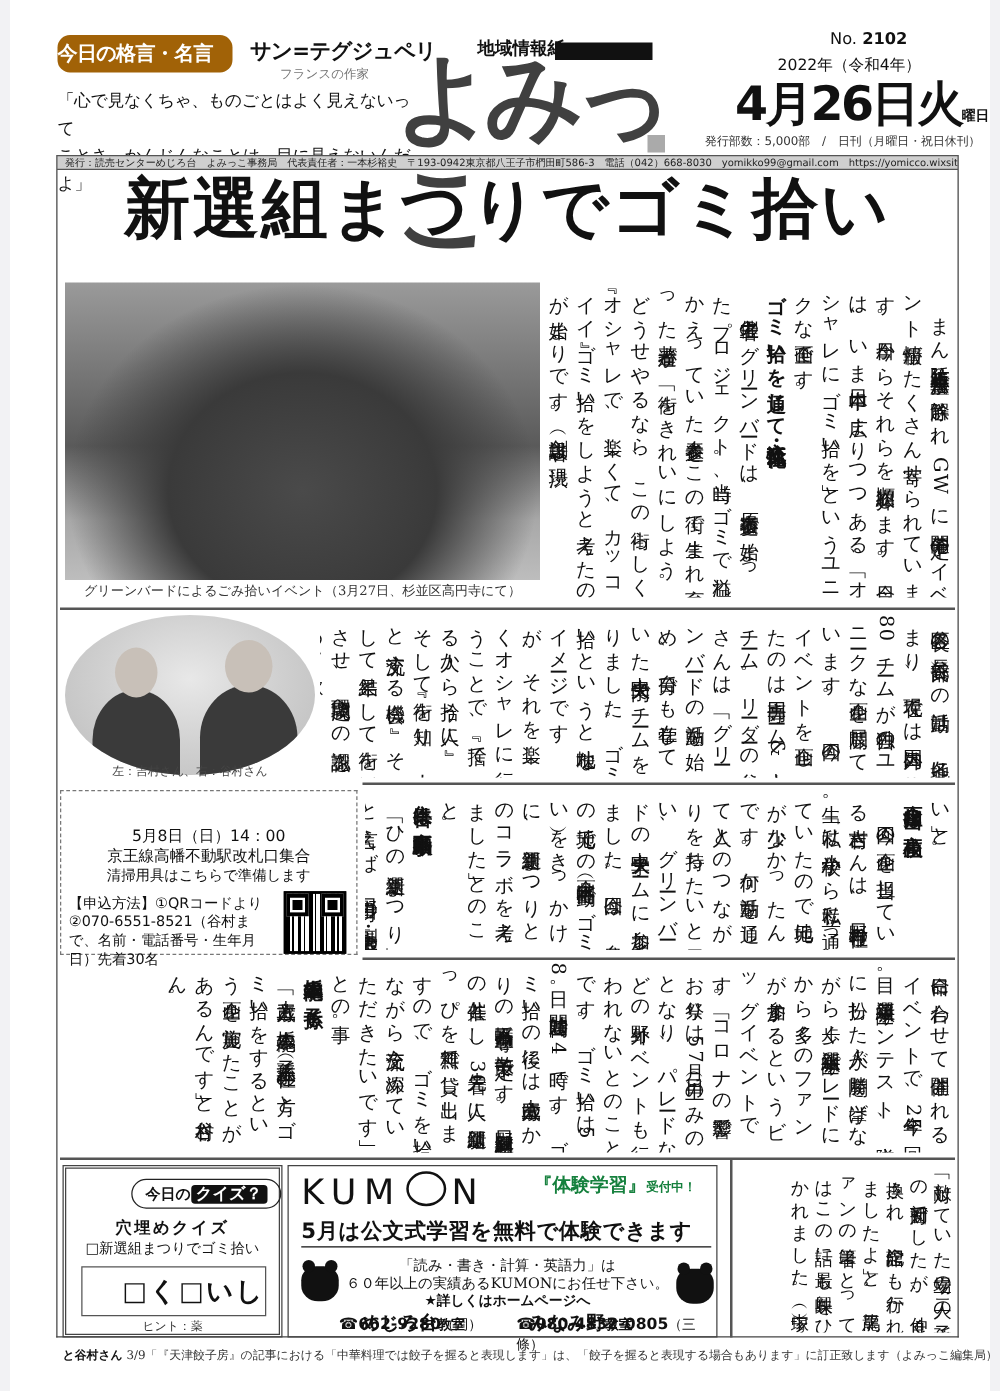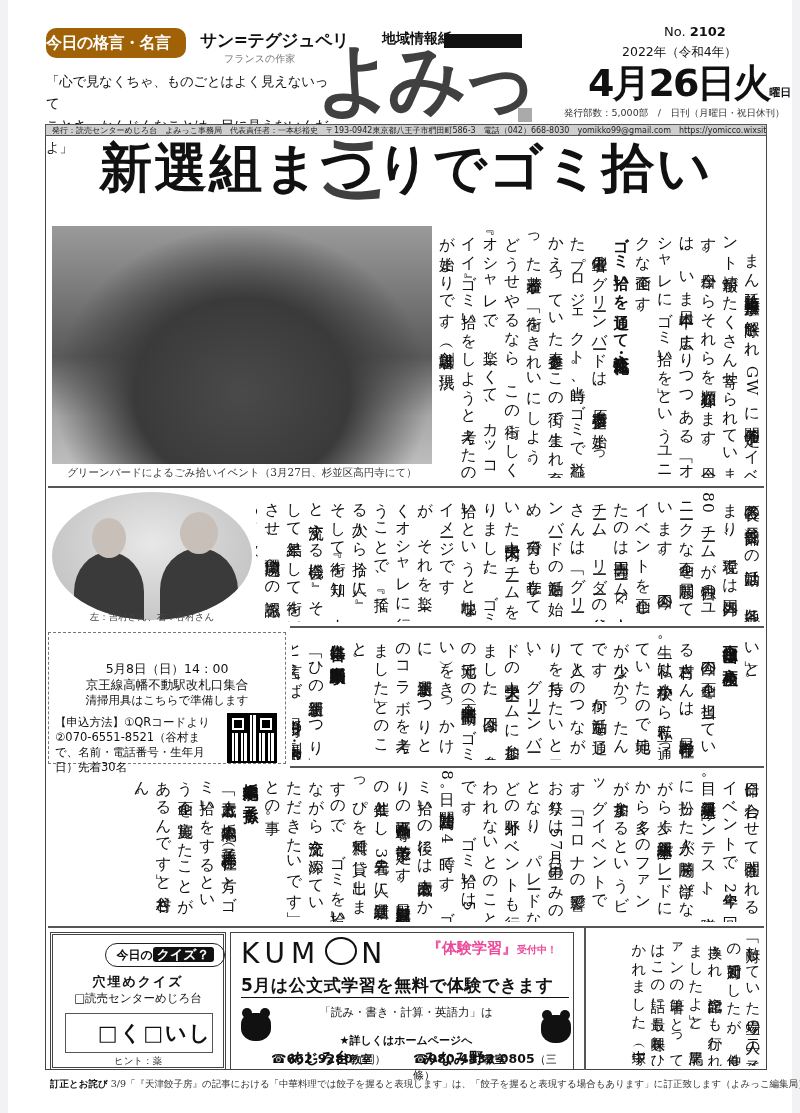--- a/index.html
+++ b/index.html
@@ -95,21 +95,21 @@
   .quiz-logo { left:26px; top:8px; width:118px; height:22px; border:1.5px solid #222; border-radius:12px; font-size:12px; font-weight:bold; line-height:22px; text-align:center;margin-left:26px;}
   .quiz-logo b { background:#111; color:#fff; padding:0 4px; font-size:13px; border-radius:3px;}
   .quiz-title { left:0; top:38px; width:100%; text-align:center; font-size:13px; font-weight:bold; letter-spacing:2px;}
   .quiz-instr { left:0; top:56px; width:100%; text-align:center; font-size:11.5px; }
   .quiz-puzzle { left:12px; top:78px; width:146px; height:38px; border:1.5px solid #555; font-size:21px; line-height:38px; text-align:right; letter-spacing:2px;font-weight:bold;}
   .quiz-hint { left:0; top:120px; width:100%; text-align:center; font-size:9.5px; color:#333;}
 
   .kumon-box { left:222px; top:932px; width:344px; height:138px; border:1.5px solid #444; box-sizing:border-box; font-family:"DejaVu Sans",sans-serif;}
   .kumon-logo { left:10px; top:4px; font-size:28px; letter-spacing:6px; font-weight:500;}
   .kumon-o { display:inline-block; width:28px; height:24px; border:2.5px solid #111; border-radius:50%; vertical-align:-2px; margin:0 4px;}
-  .kumon-promo { left:196px; top:6px; font-size:15px; color:#ec4899; font-weight:bold;}
+  .kumon-promo { left:196px; top:6px; font-size:15px; color:#15803d; font-weight:bold;}
   .kumon-promo small { font-size:10px;}
   .kumon-headline { left:10px; top:40px; width:328px; font-size:17px; font-weight:bold; border-bottom:1.5px solid #111; line-height:24px; letter-spacing:0.5px;}
   .kumon-body { left:40px; top:72px; width:270px; text-align:center; font-size:11.5px; line-height:14px; font-family:"DejaVu Serif",serif;}
   .kumon-star { left:40px; top:100px; width:270px; text-align:center; font-size:11px; font-weight:bold;}
   .bear { width:30px; height:28px; background:#111; border-radius:40% 40% 45% 45%; }
   .bear::before,.bear::after{content:"";position:absolute;top:-5px;width:10px;height:10px;background:#111;border-radius:50%;}
   .bear::before{left:1px;} .bear::after{right:1px;}
   .kumon-school { font-size:15px; font-weight:bold; }
   .kumon-school small { font-size:11px;text-align:right; }
   .kumon-tel { font-size:12.5px; font-weight:bold; }
@@ -199,50 +199,51 @@
     <span>　「土方歳三と坂本龍馬の子孫（八王子在住）の方とゴミ拾いをするという企画を実施したことがあるんです」と谷村さん。</span>
   </div>
 
   <div class="abs hr" style="left:40px; top:926px; width:716px;"></div>
 
   <div class="abs quiz-box">
     <div class="abs quiz-logo">
       <span>今日の</span><b>クイズ？</b>
     </div>
     <div class="abs quiz-title">穴埋めクイズ</div>
-    <div class="abs quiz-instr">□読売センターめじろ台</div>
+    <div class="abs quiz-instr">□新選組まつりでゴミ拾い</div>
     <div class="abs quiz-puzzle">□く□いし</div>
     <div class="abs quiz-hint">ヒント：薬</div>
   </div>
 
   <div class="abs kumon-box">
     <div class="abs kumon-logo">
       <span>KUM</span><span class="kumon-o"></span><span>N</span>
     </div>
     <div class="abs kumon-promo">
       <span>『体験学習』</span><small>受付中！</small>
     </div>
     <div class="abs kumon-headline">5月は公文式学習を無料で体験できます</div>
     <div class="abs bear" style="left:10px; top:80px;"></div>
     <div class="abs bear" style="left:310px; top:82px;"></div>
     <div class="abs kumon-body">
       <div>「読み・書き・計算・英語力」は</div>
+      <div>６０年以上の実績あるKUMONにお任せ下さい。</div>
     </div>
     <div class="abs kumon-star">★詳しくはホームページへ</div>
     <div class="abs" style="left:58px; top:100px; top:102px;">
       <div style="margin-top:14px;" class="kumon-school"><span>めじろ台</span><small>教室</small></div>
     </div>
     <div class="abs kumon-tel" style="left:40px; top:118px;"><span>☎662-9280</span><span style="font-weight:normal; font-size:11px;">（岡）</span></div>
     <div class="abs" style="left:192px; top:102px;">
       <div style="margin-top:14px;" class="kumon-school"><span>みなみ野</span><small>教室</small></div>
     </div>
     <div class="abs kumon-tel" style="left:182px; top:118px;"><span>☎080-4832-0805</span><span style="font-weight:normal; font-size:11px;">（三條）</span></div>
   </div>
 
   <div class="abs vr" style="left:576px; top:928px; height:142px;"></div>
   <div class="abs vcol" style="left:582px; top:934px; width:172px; height:132px; font-size:14.5px; line-height:19px;">「敵対していた立場の二人の子孫の初対面でしたが、仲良く名刺交換され、記念館にも行かれましたよ」と。龍馬ファンの筆者にとってはこの話に最も興味をひかれました。（中塚）</div>
 
   <div class="abs correction">
-    <b>訂正とお詫び</b>
+    <b>と谷村さん</b>
     <span>3/9「『天津餃子房』の記事における「中華料理では餃子を握ると表現します」は、「餃子を握ると表現する場合もあります」に訂正致します（よみっこ編集局）</span>
   </div>
 
 </div>
 
 </body></html>

